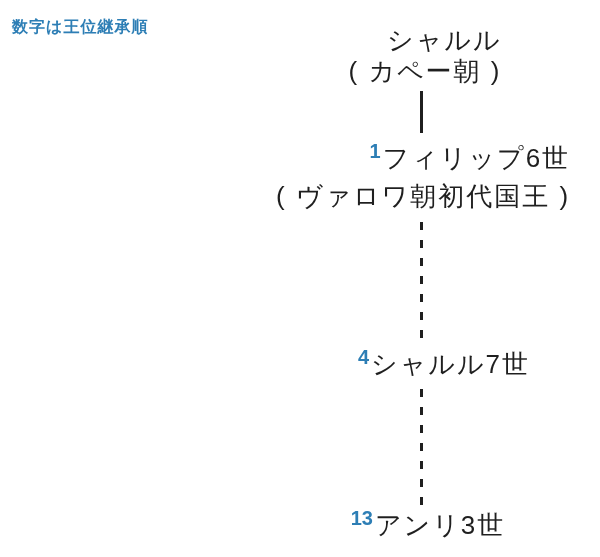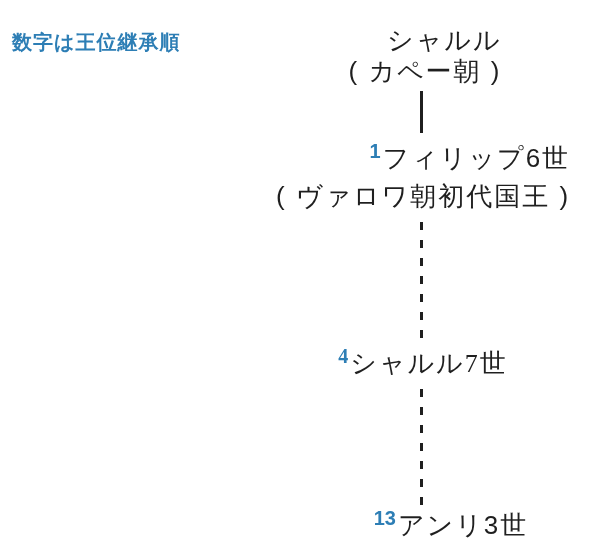--- a/index.html
+++ b/index.html
@@ -11,39 +11,39 @@
     position: relative;
     width: 600px;
     height: 557px;
     background: var(--bg, #ffffff);
     font-family: "Liberation Sans", "DejaVu Sans", sans-serif;
     overflow: hidden;
   }
   .legend {
     position: absolute;
     left: 12px;
-    top: 29px;
-    font-size: 20px;
+    top: 17px;
+    font-size: 16px;
     font-weight: 700;
     letter-spacing: 1px;
     color: var(--accent, #2d7eb5);
   }
   .node {
     position: absolute;
     transform: translateX(-50%);
     text-align: right;
     white-space: nowrap;
     color: var(--ink, #1f1f1f);
     font-size: 26px;
     letter-spacing: 2px;
   }
   .node-charles   { left: 425px; top: 25px;  line-height: 31px; }
   .node-philippe  { left: 423px; top: 140px; line-height: 36px; }
-  .node-charles7  { left: 423px; top: 347px; line-height: 34px; font-family: Liberation Serif, serif; }
-  .node-henri     { left: 451px; top: 508px; line-height: 34px; }
+  .node-charles7  { left: 444px; top: 347px; line-height: 34px; }
+  .node-henri     { left: 428px; top: 508px; line-height: 34px; }
   .succ {
     color: var(--accent, #2d7eb5);
     font-size: 20px;
     font-weight: 600;
     letter-spacing: 0;
     position: relative;
     top: -9px;
     margin-right: 2px;
   }
   .connector {

